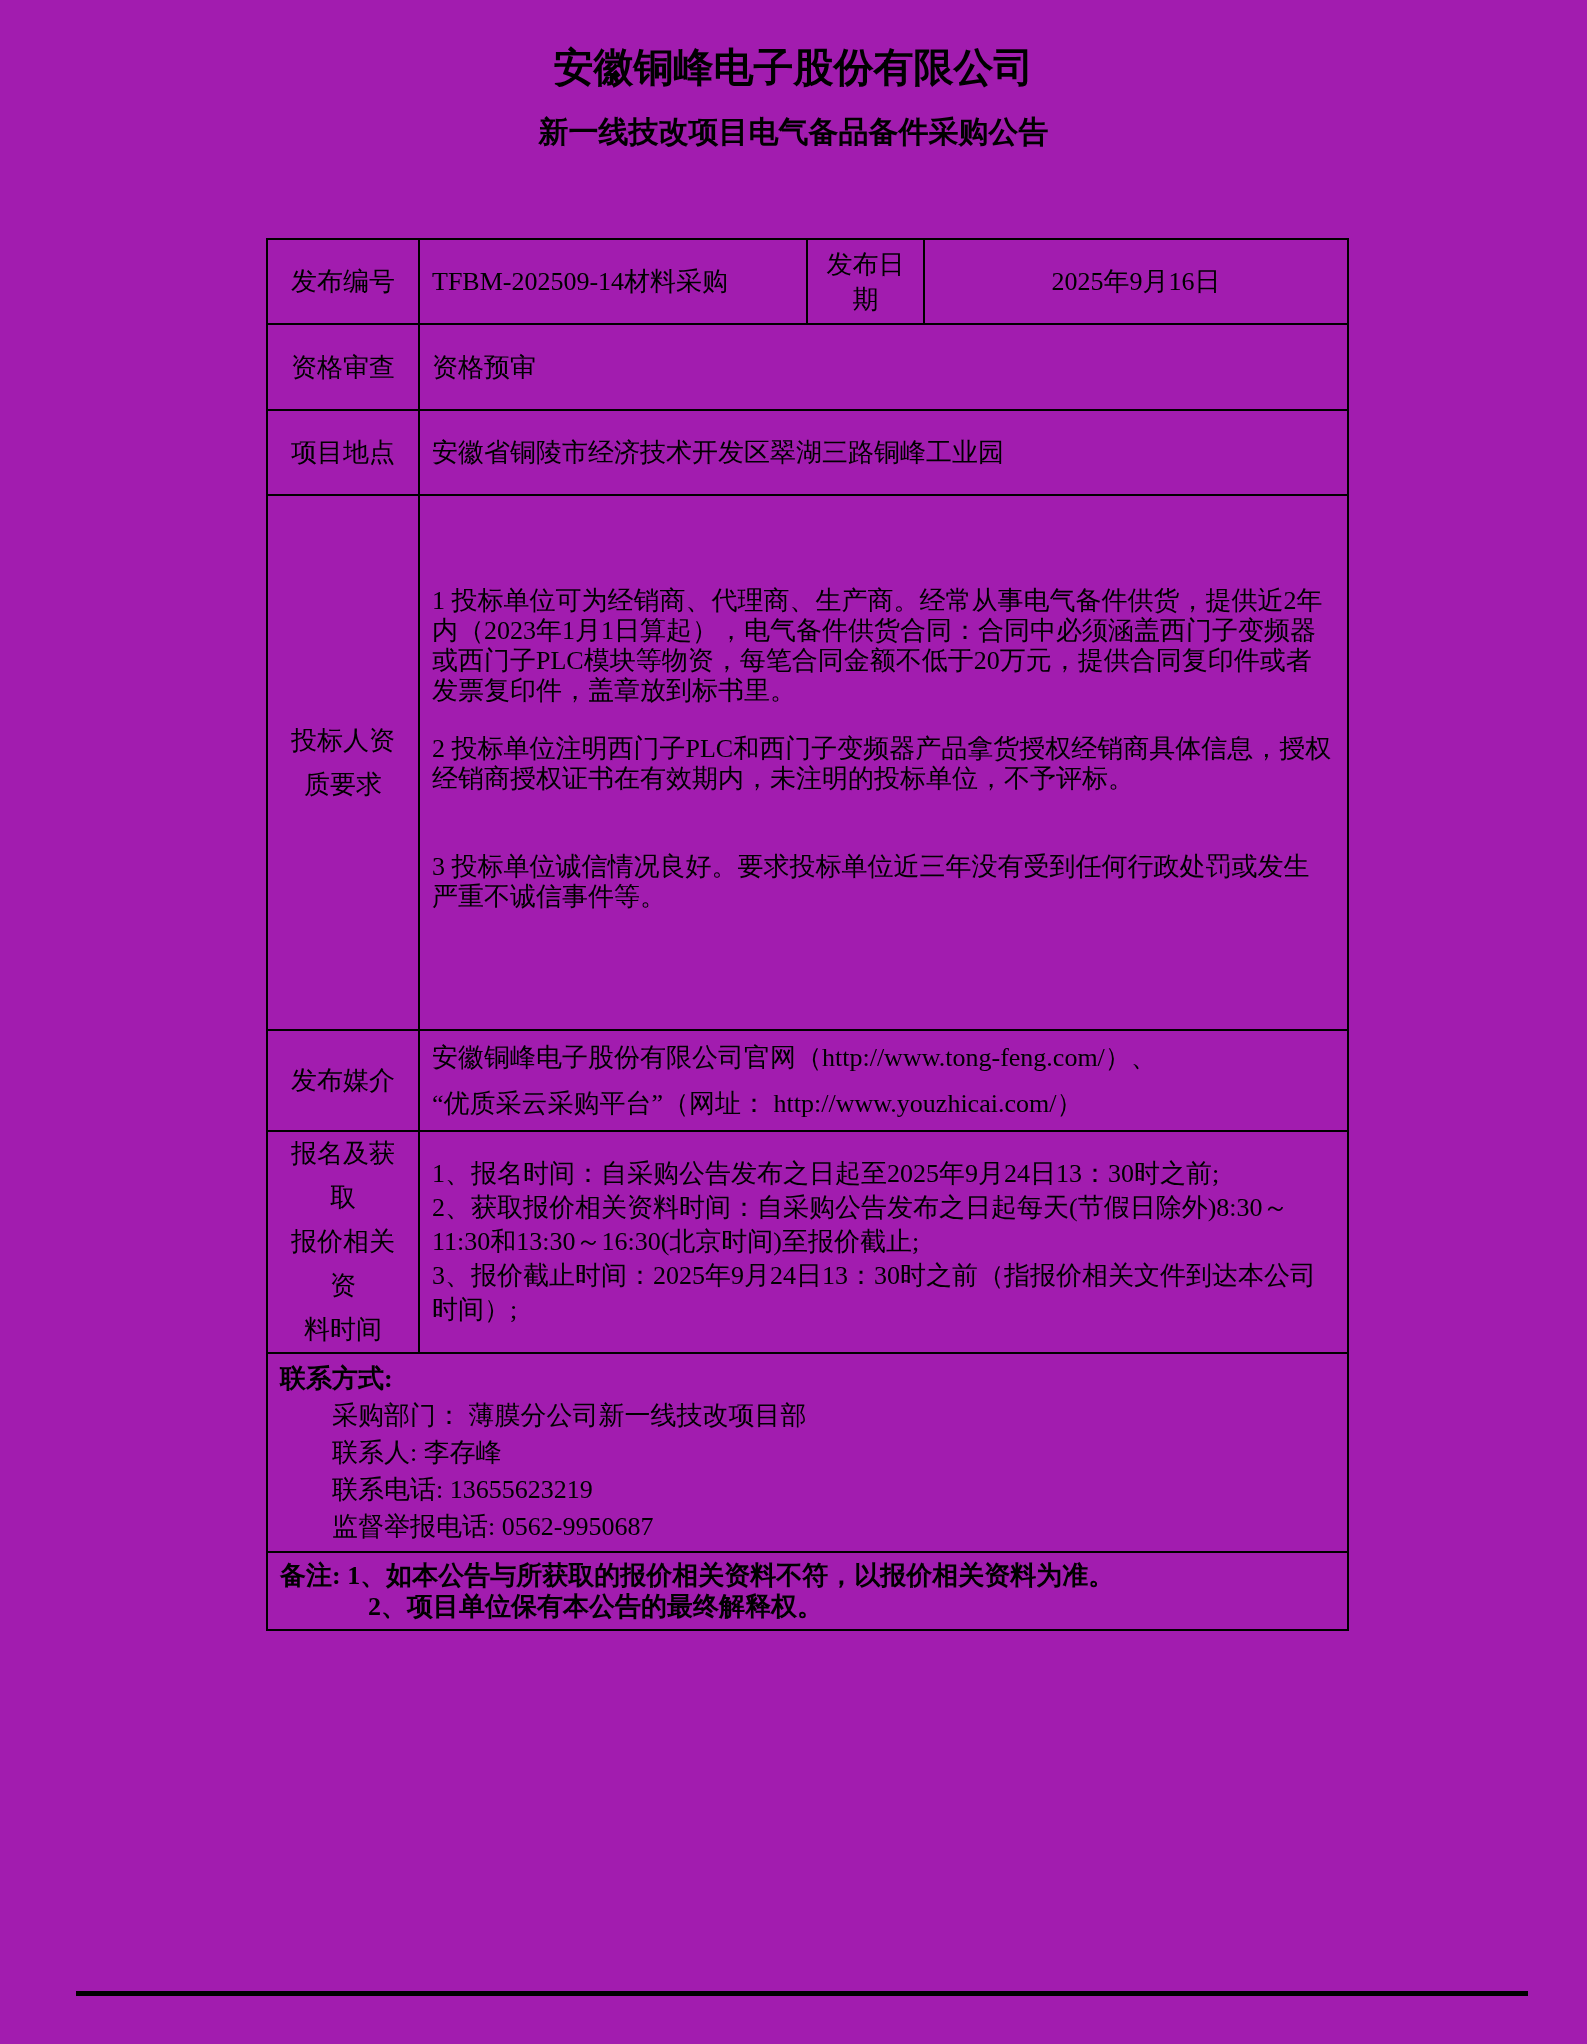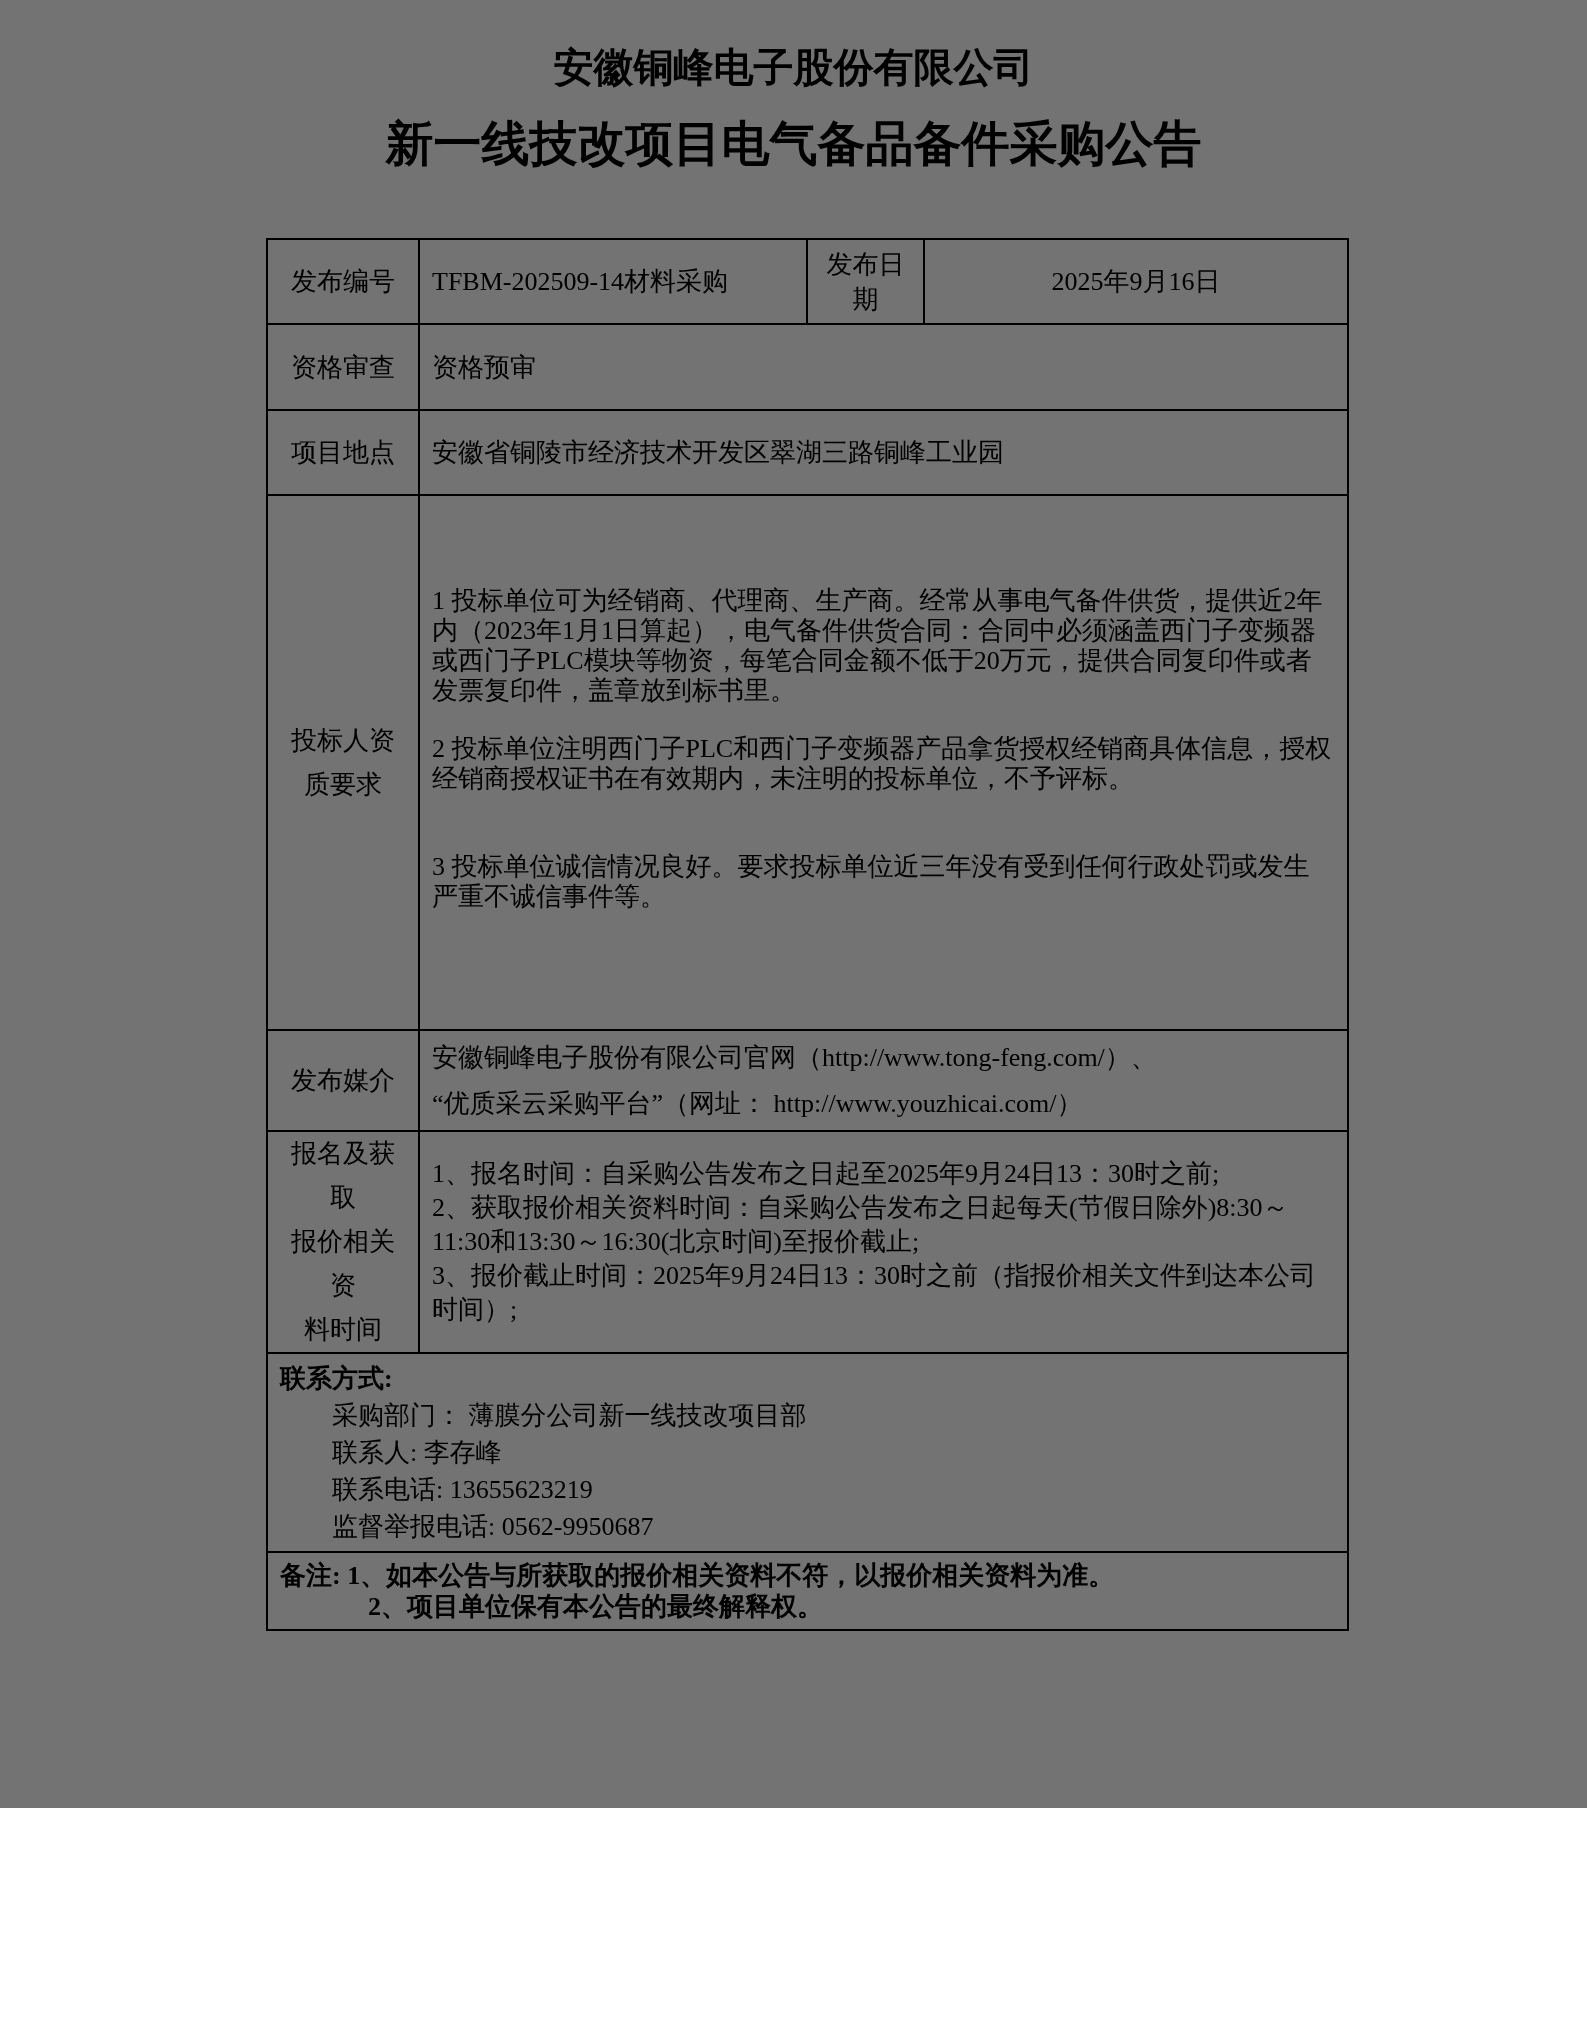--- a/index.html
+++ b/index.html
@@ -1,21 +1,21 @@
 <!DOCTYPE html>
 <html><head>
 <meta charset="utf-8">
 <style>
   html,body{margin:0;padding:0;background:#fff;}
-  .page{position:relative;width:1587px;height:1808px;background:#737373;color:#000;
+  .page{position:relative;width:1587px;height:2044px;background:#a21caf;color:#000;
         font-family:"Liberation Serif","DejaVu Serif",serif;}
   .title{position:absolute;left:0;width:100%;text-align:center;font-weight:700;
          font-family:"Liberation Sans","DejaVu Sans",sans-serif;}
   .t1{top:40px;font-size:40px;}
-  .t2{top:112px;font-size:48px;}
+  .t2{top:112px;font-size:30px;}
 
   table.doc{position:absolute;left:266px;top:238px;width:1081px;border-collapse:collapse;
             table-layout:fixed;font-size:26px;}
   table.doc td{border:2px solid #000;padding:0 12px;vertical-align:middle;overflow:hidden;}
   td.lbl{text-align:center;padding:0 4px;}
   td.center{text-align:center;}
 
   tr.r1{height:85px} tr.r2{height:86px} tr.r3{height:86px} tr.r4{height:85px}
   tr.r5{height:85px} tr.r6{height:82px} tr.r7{height:535px} tr.r8{height:101px}
   tr.r9{height:173px} tr.r10{height:199px} tr.r11{height:78px}

